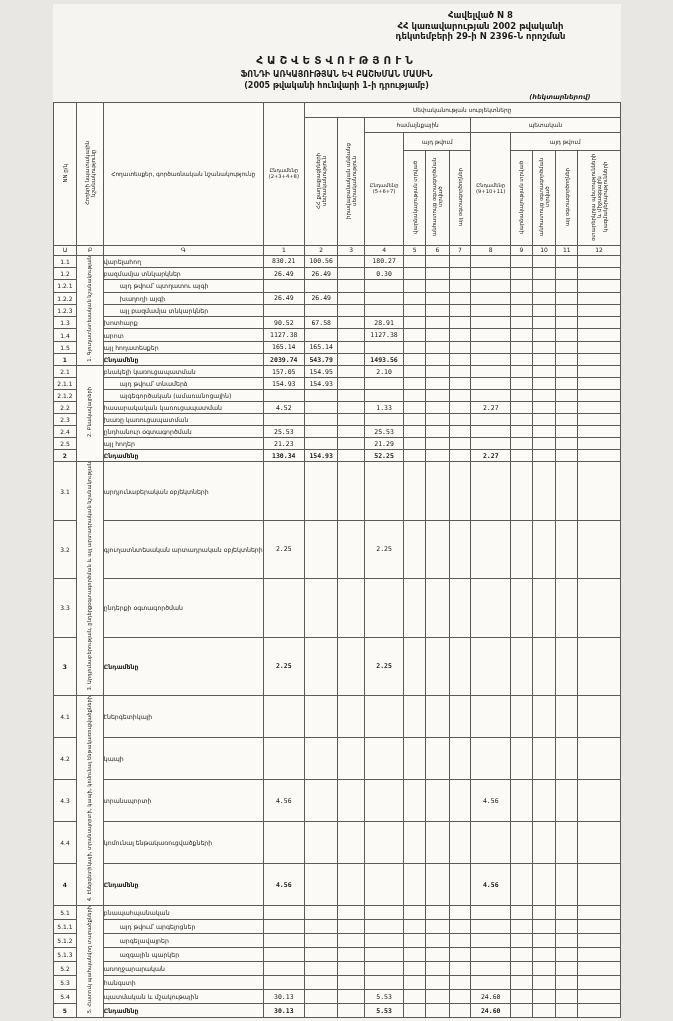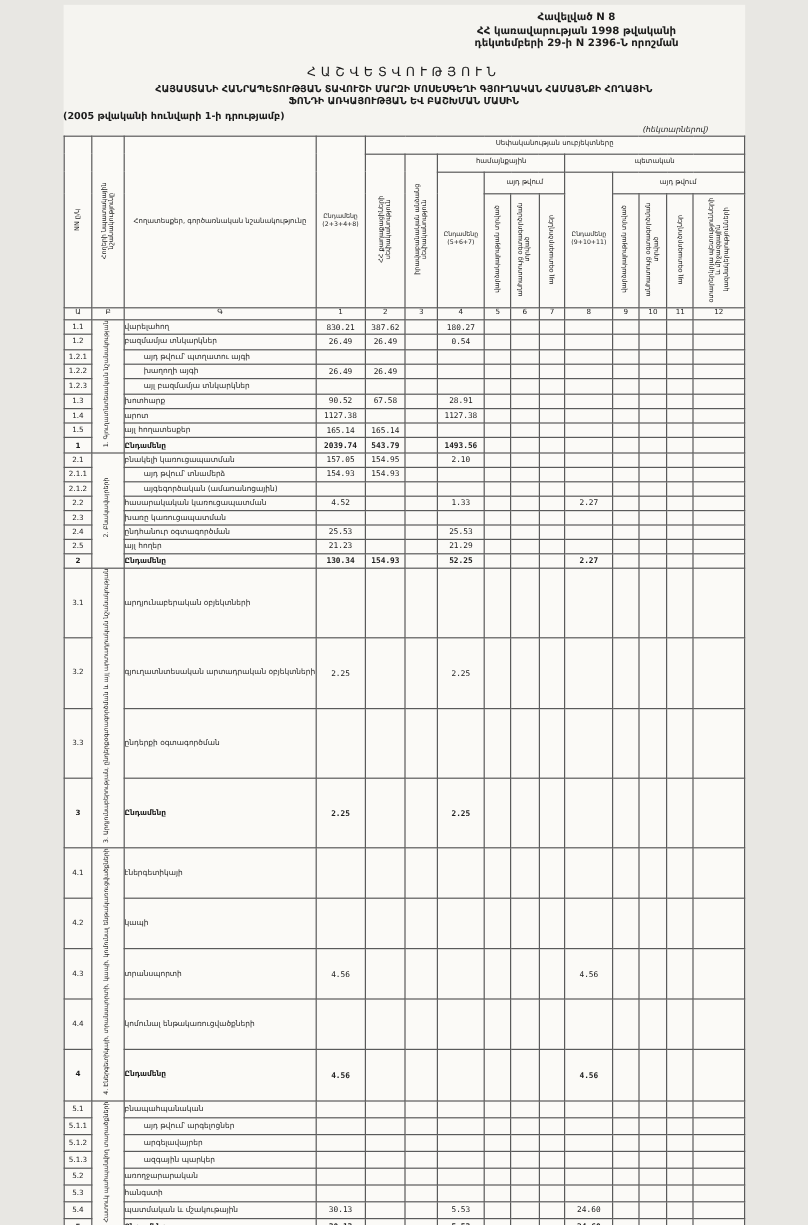--- a/index.html
+++ b/index.html
@@ -4,24 +4,24 @@
 <style>
   html,body{margin:0;padding:0;background:#e8e7e3;}
   .page{
     position:relative;width:568px;height:1021px;margin:4px auto;
     background:#f5f4f0;color:#1c1c1c;
     font-family:"DejaVu Sans",sans-serif;
     box-sizing:border-box;padding-top:6px;
   }
   .top-right{width:fit-content;margin:0 55px 0 auto;text-align:center;
     font-size:8.5px;font-weight:bold;line-height:1.25;}
-  .doc-title{text-align:center;font-size:10.5px;font-weight:normal;letter-spacing:4px;margin-top:12px;}
+  .doc-title{text-align:center;font-size:10.5px;font-weight:bold;letter-spacing:4px;margin-top:12px;}
   .doc-subtitle{text-align:center;font-size:8px;font-weight:bold;line-height:1.3;margin-top:4px;}
-  .doc-asof{text-align:left;font-size:8px;font-weight:bold;margin-top:1px;}
-  .units-note{text-align:right;font-size:6.5px;font-style:italic;margin:3px 30px 1px 0;}
+  .doc-asof{text-align:center;font-size:8px;font-weight:bold;margin-top:1px;}
+  .units-note{text-align:right;font-size:6.5px;font-style:italic;margin:3px 30px 1px 0;font-weight:bold;}
 
   table.balance{border-collapse:collapse;table-layout:fixed;margin:0 auto;background:#fbfaf7;}
   table.balance th,table.balance td{
     border:1px solid #5a5a5a;padding:0;overflow:hidden;vertical-align:middle;
   }
   thead th{font-weight:normal;font-size:5.8px;line-height:1.1;text-align:center;}
   tr.h1{height:15px;} tr.h2{height:15px;} tr.h3{height:18px;} tr.h4{height:62px;}
   tr.numrow{height:10px;} tr.numrow th{font-size:6px;}
   .tiny{font-size:5.2px;}
   .vtext{
@@ -38,27 +38,26 @@
   .seclab-text{font-size:5.2px;max-width:28px;max-height:100%;}
   tr.trow{font-weight:bold;}
 </style>
 </head>
 <body>
 
 <div class="page">
 
   <div class="top-right">
     <div>Հավելված N 8</div>
-    <div>ՀՀ կառավարության 1998 թվականի</div>
+    <div>ՀՀ կառավարության 2002 թվականի</div>
     <div>դեկտեմբերի 29-ի N 2396-Ն որոշման</div>
   </div>
 
   <div class="doc-title">ՀԱՇՎԵՏՎՈՒԹՅՈՒՆ</div>
   <div class="doc-subtitle">
-    <div>ՀԱՅԱՍՏԱՆԻ ՀԱՆՐԱՊԵՏՈՒԹՅԱՆ ՏԱՎՈՒՇԻ ՄԱՐԶԻ ՄՈՍԵՍԳԵՂԻ ԳՅՈՒՂԱԿԱՆ ՀԱՄԱՅՆՔԻ ՀՈՂԱՅԻՆ</div>
     <div>ՖՈՆԴԻ ԱՌԿԱՅՈՒԹՅԱՆ ԵՎ ԲԱՇԽՄԱՆ ՄԱՍԻՆ</div>
   </div>
   <div class="doc-asof">(2005 թվականի հունվարի 1-ի դրությամբ)</div>
   <div class="units-note">(հեկտարներով)</div>
 
   <table class="balance">
     <colgroup>
       <col style="width:26px">
         <col style="width:30px">
         <col style="width:138px">
@@ -121,39 +120,39 @@
         <th>11</th>
         <th>12</th>
       </tr>
     </thead>
     <tbody id="tbody">
         <tr>
           <td class="code">1.1</td>
           <td rowspan="9" class="seclab"><span class="vtext seclab-text">1. Գյուղատնտեսական նշանակության</span></td>
           <td class="lab">վարելահող</td>
           <td class="val">830.21</td>
-          <td class="val">387.62</td>
+          <td class="val">100.56</td>
           <td class="val"></td>
           <td class="val">180.27</td>
           <td class="val"></td>
           <td class="val"></td>
           <td class="val"></td>
           <td class="val"></td>
           <td class="val"></td>
           <td class="val"></td>
           <td class="val"></td>
           <td class="val"></td>
         </tr>
         <tr>
           <td class="code">1.2</td>
           <td class="lab">բազմամյա տնկարկներ</td>
           <td class="val">26.49</td>
           <td class="val">26.49</td>
           <td class="val"></td>
-          <td class="val">0.54</td>
+          <td class="val">0.30</td>
           <td class="val"></td>
           <td class="val"></td>
           <td class="val"></td>
           <td class="val"></td>
           <td class="val"></td>
           <td class="val"></td>
           <td class="val"></td>
           <td class="val"></td>
         </tr>
         <tr>

